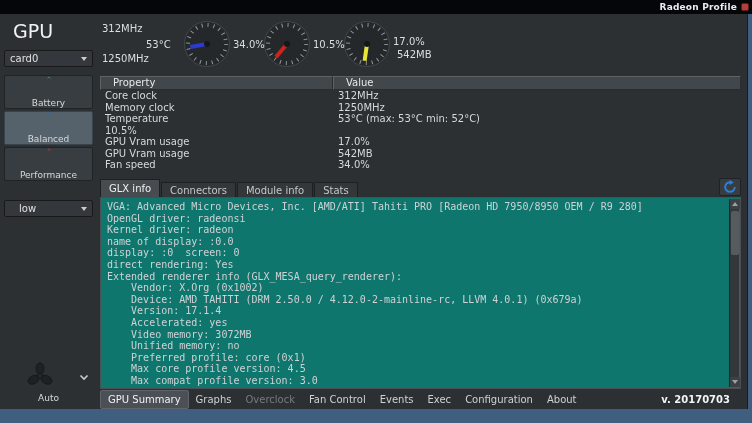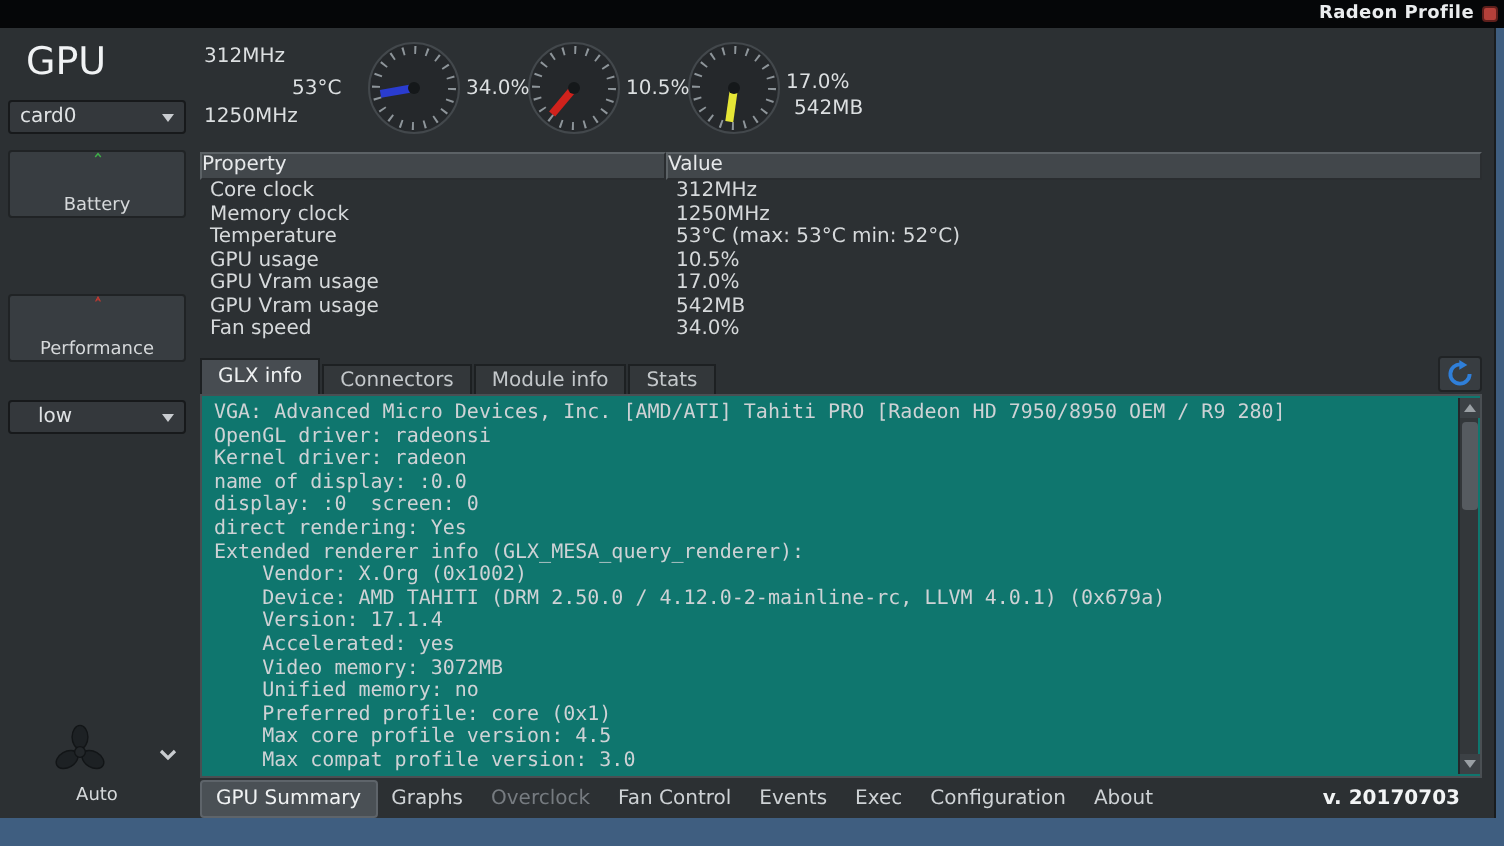--- a/index.html
+++ b/index.html
@@ -48,21 +48,21 @@
   .gauge-label{position:absolute;font-size:10px;color:#dcdfe1;}
   #gauge-label-0{left:233px;top:25px;}
   #gauge-label-1{left:313px;top:25px;}
   #gauge-label-2{left:393px;top:22px;}
   #gauge-sub-2{left:397px;top:35px;}
 
   
   #prop-table{position:absolute;left:100px;top:62px;width:641px;}
   .thead{display:flex;height:14px;}
   .th{background:#42474b;border:1px solid;border-color:#5c6266 #2a2d30 #2a2d30 #5c6266;
-      font-size:10px;line-height:12px;padding:0 0;color:#e6e8ea;}
+      font-size:10px;line-height:12px;padding:0 12px;color:#e6e8ea;}
   .th.c1{width:233px;}
   .th.c2{flex:1;}
   .tr{display:flex;height:11.5px;font-size:10px;line-height:11.5px;}
   .td{padding-left:5px;white-space:nowrap;overflow:hidden;}
   .td.c1{width:233px;}
   .td.c2{flex:1;}
 
   
   #info-tabs{position:absolute;left:100px;top:165px;height:18px;display:flex;align-items:flex-end;}
   .itab{font-size:10px;padding:2px 8px 2px 8px;background:#33373a;border:1px solid #1d2022;border-bottom:none;
@@ -111,20 +111,27 @@
         <span class="arrow"></span>
       </div>
 
       <div class="profile-btn" id="btn-battery">
         <svg width="18" height="14" viewBox="0 0 18 14">
           <polyline points="2.5,11.5 9,4 15.5,11.5" fill="none" stroke="#3fae49" stroke-width="3.4"></polyline>
         </svg>
         <span class="lbl">Battery</span>
       </div>
 
+      <div class="profile-btn" id="btn-balanced">
+        <svg width="18" height="16" viewBox="0 0 18 16">
+          <polyline points="2.5,7.5 9,2 15.5,7.5" fill="none" stroke="#2d6fd4" stroke-width="3"></polyline>
+          <polyline points="2.5,14 9,8.5 15.5,14" fill="none" stroke="#2d6fd4" stroke-width="3"></polyline>
+        </svg>
+        <span class="lbl">Balanced</span>
+      </div>
 
       <div class="profile-btn" id="btn-performance">
         <svg width="18" height="15" viewBox="0 0 18 15">
           <path d="M3,14 L9,2.5 L15,14" fill="none" stroke="#cf3a30" stroke-width="2.6"></path>
           <line x1="5.6" y1="9.6" x2="12.4" y2="9.6" stroke="#cf3a30" stroke-width="2.4"></line>
         </svg>
         <span class="lbl">Performance</span>
       </div>
 
       <div class="select" id="power-select">
@@ -185,21 +192,20 @@
         </div>
       <div class="tr">
           <div class="td c1">Memory clock</div>
           <div class="td c2">1250MHz</div>
         </div>
       <div class="tr">
           <div class="td c1">Temperature</div>
           <div class="td c2">53°C (max: 53°C min: 52°C)</div>
         </div>
       <div class="tr">
-          <div class="td c1">GPU usage</div>
           <div class="td c2">10.5%</div>
         </div>
       <div class="tr">
           <div class="td c1">GPU Vram usage</div>
           <div class="td c2">17.0%</div>
         </div>
       <div class="tr">
           <div class="td c1">GPU Vram usage</div>
           <div class="td c2">542MB</div>
         </div>

